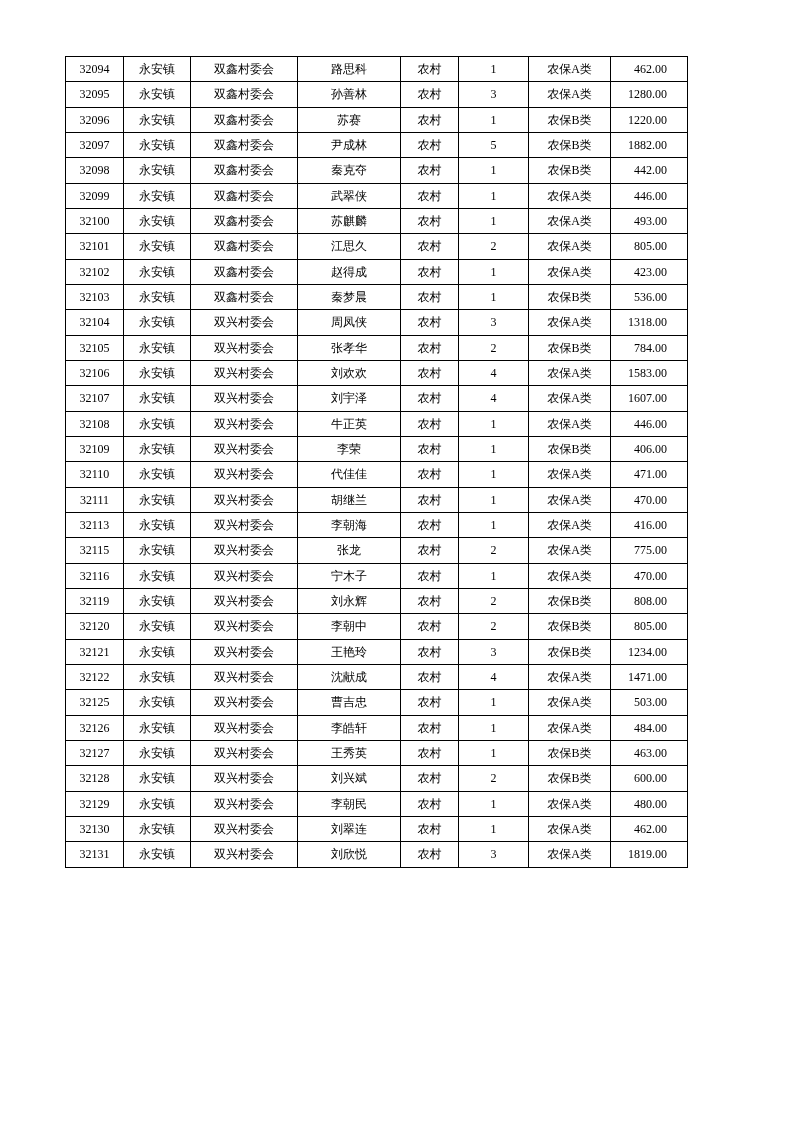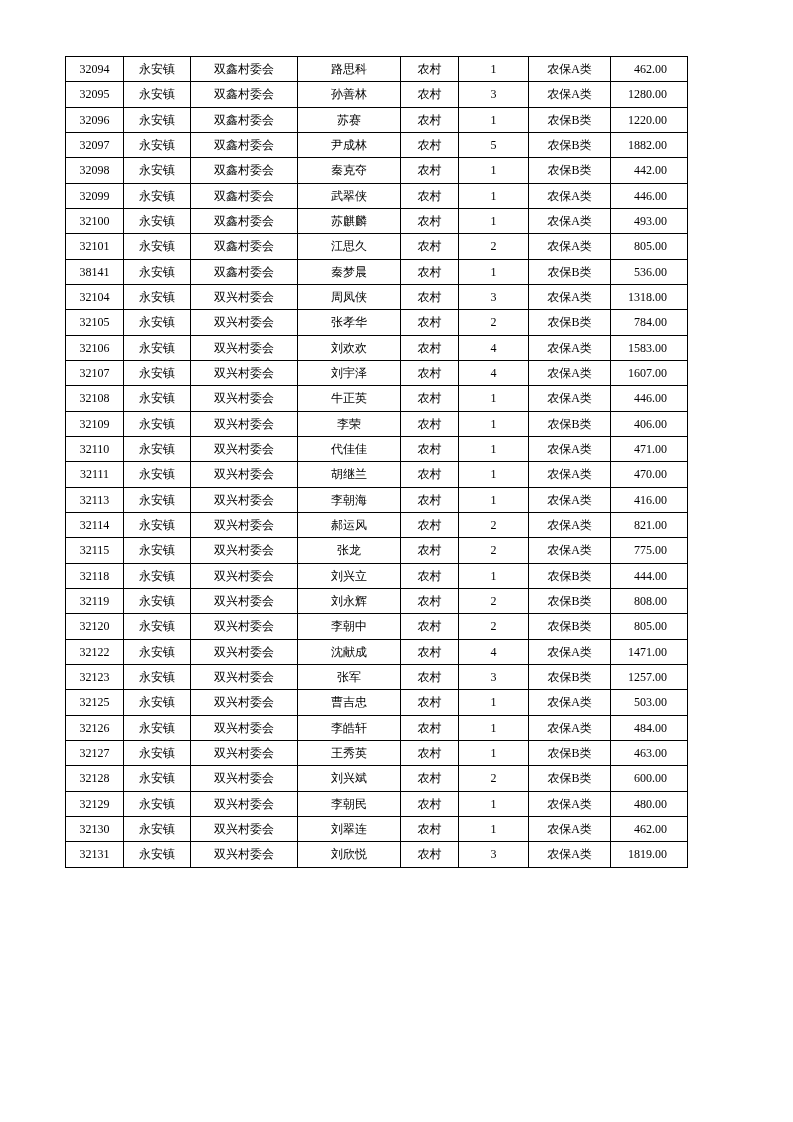--- a/index.html
+++ b/index.html
@@ -128,21 +128,31 @@
         <td class="col-id">32101</td>
         <td class="col-town">永安镇</td>
         <td class="col-village">双鑫村委会</td>
         <td class="col-name">江思久</td>
         <td class="col-residence">农村</td>
         <td class="col-count">2</td>
         <td class="col-category">农保A类</td>
         <td class="col-amount">805.00</td>
       </tr>
       <tr>
-        <td class="col-id">38141</td>
+        <td class="col-id">32102</td>
+        <td class="col-town">永安镇</td>
+        <td class="col-village">双鑫村委会</td>
+        <td class="col-name">赵得成</td>
+        <td class="col-residence">农村</td>
+        <td class="col-count">1</td>
+        <td class="col-category">农保A类</td>
+        <td class="col-amount">423.00</td>
+      </tr>
+      <tr>
+        <td class="col-id">32103</td>
         <td class="col-town">永安镇</td>
         <td class="col-village">双鑫村委会</td>
         <td class="col-name">秦梦晨</td>
         <td class="col-residence">农村</td>
         <td class="col-count">1</td>
         <td class="col-category">农保B类</td>
         <td class="col-amount">536.00</td>
       </tr>
       <tr>
         <td class="col-id">32104</td>
@@ -228,48 +238,38 @@
         <td class="col-id">32113</td>
         <td class="col-town">永安镇</td>
         <td class="col-village">双兴村委会</td>
         <td class="col-name">李朝海</td>
         <td class="col-residence">农村</td>
         <td class="col-count">1</td>
         <td class="col-category">农保A类</td>
         <td class="col-amount">416.00</td>
       </tr>
       <tr>
-        <td class="col-id">32114</td>
-        <td class="col-town">永安镇</td>
-        <td class="col-village">双兴村委会</td>
-        <td class="col-name">郝运风</td>
-        <td class="col-residence">农村</td>
-        <td class="col-count">2</td>
-        <td class="col-category">农保A类</td>
-        <td class="col-amount">821.00</td>
-      </tr>
-      <tr>
         <td class="col-id">32115</td>
         <td class="col-town">永安镇</td>
         <td class="col-village">双兴村委会</td>
         <td class="col-name">张龙</td>
         <td class="col-residence">农村</td>
         <td class="col-count">2</td>
         <td class="col-category">农保A类</td>
         <td class="col-amount">775.00</td>
       </tr>
       <tr>
-        <td class="col-id">32118</td>
-        <td class="col-town">永安镇</td>
-        <td class="col-village">双兴村委会</td>
-        <td class="col-name">刘兴立</td>
-        <td class="col-residence">农村</td>
-        <td class="col-count">1</td>
-        <td class="col-category">农保B类</td>
-        <td class="col-amount">444.00</td>
+        <td class="col-id">32116</td>
+        <td class="col-town">永安镇</td>
+        <td class="col-village">双兴村委会</td>
+        <td class="col-name">宁木子</td>
+        <td class="col-residence">农村</td>
+        <td class="col-count">1</td>
+        <td class="col-category">农保A类</td>
+        <td class="col-amount">470.00</td>
       </tr>
       <tr>
         <td class="col-id">32119</td>
         <td class="col-town">永安镇</td>
         <td class="col-village">双兴村委会</td>
         <td class="col-name">刘永辉</td>
         <td class="col-residence">农村</td>
         <td class="col-count">2</td>
         <td class="col-category">农保B类</td>
         <td class="col-amount">808.00</td>
@@ -278,38 +278,38 @@
         <td class="col-id">32120</td>
         <td class="col-town">永安镇</td>
         <td class="col-village">双兴村委会</td>
         <td class="col-name">李朝中</td>
         <td class="col-residence">农村</td>
         <td class="col-count">2</td>
         <td class="col-category">农保B类</td>
         <td class="col-amount">805.00</td>
       </tr>
       <tr>
+        <td class="col-id">32121</td>
+        <td class="col-town">永安镇</td>
+        <td class="col-village">双兴村委会</td>
+        <td class="col-name">王艳玲</td>
+        <td class="col-residence">农村</td>
+        <td class="col-count">3</td>
+        <td class="col-category">农保B类</td>
+        <td class="col-amount">1234.00</td>
+      </tr>
+      <tr>
         <td class="col-id">32122</td>
         <td class="col-town">永安镇</td>
         <td class="col-village">双兴村委会</td>
         <td class="col-name">沈献成</td>
         <td class="col-residence">农村</td>
         <td class="col-count">4</td>
         <td class="col-category">农保A类</td>
         <td class="col-amount">1471.00</td>
-      </tr>
-      <tr>
-        <td class="col-id">32123</td>
-        <td class="col-town">永安镇</td>
-        <td class="col-village">双兴村委会</td>
-        <td class="col-name">张军</td>
-        <td class="col-residence">农村</td>
-        <td class="col-count">3</td>
-        <td class="col-category">农保B类</td>
-        <td class="col-amount">1257.00</td>
       </tr>
       <tr>
         <td class="col-id">32125</td>
         <td class="col-town">永安镇</td>
         <td class="col-village">双兴村委会</td>
         <td class="col-name">曹吉忠</td>
         <td class="col-residence">农村</td>
         <td class="col-count">1</td>
         <td class="col-category">农保A类</td>
         <td class="col-amount">503.00</td>

